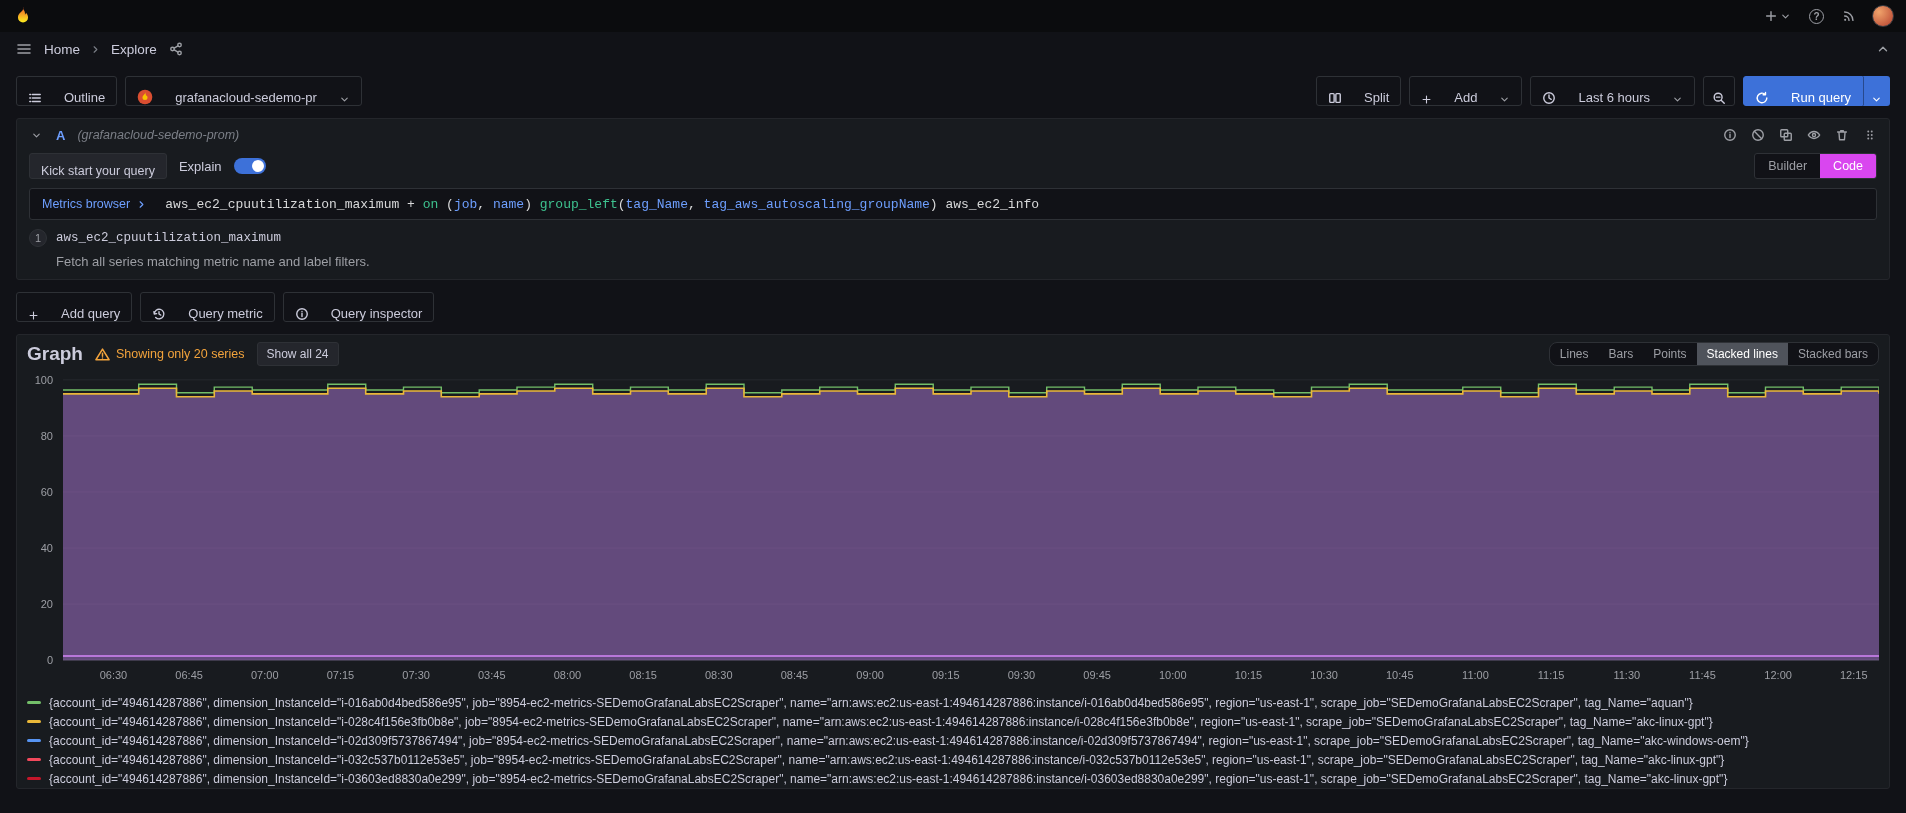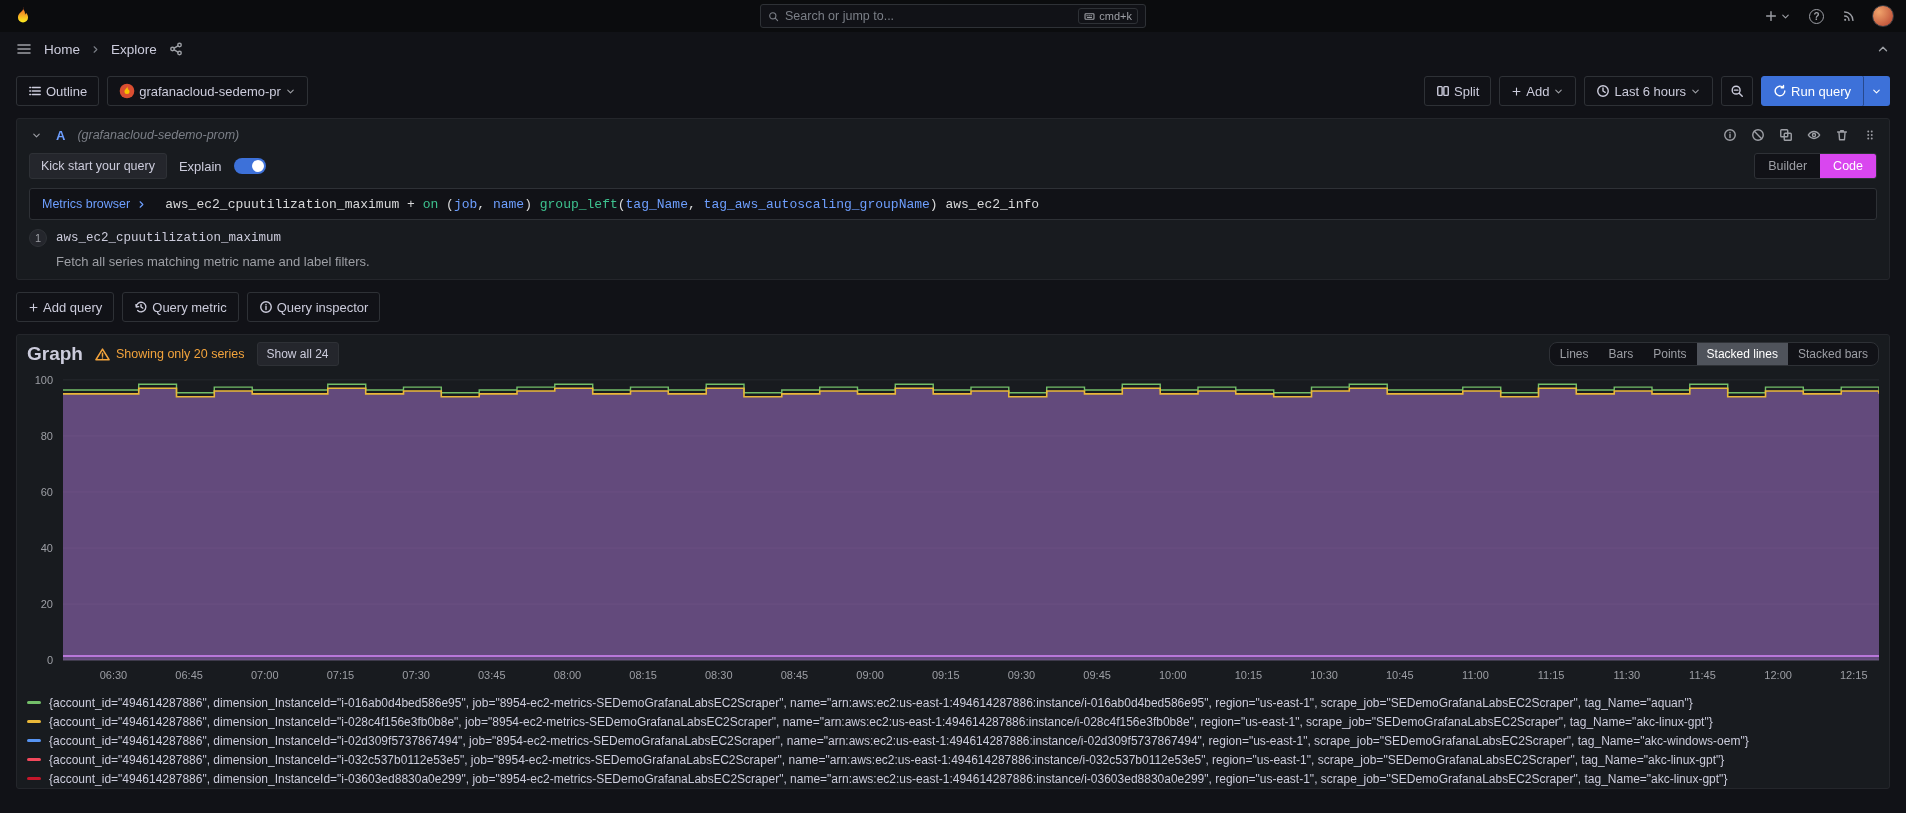--- a/index.html
+++ b/index.html
@@ -31,21 +31,21 @@
   .navbar { height:34px; display:flex; align-items:center; padding:0 14px; gap:10px; background:#111217; }
   .crumb { color:#ccccdc; font-size:13.5px;text-align:center; }
   .crumb.link { cursor:pointer; }
   .sep { color:#7b7f87; display:flex; }
   .spacer { flex:1; }
 
   main { padding:0 16px; }
 
   
   .toolbar-row { display:flex; align-items:center; margin:10px 0 12px; gap:8px; }
-  .btn { height:30px; display:inline-flex; align-items:center; gap:4px; padding:0 11px; border-radius:3px;
+  .btn { height:30px; display:inline-flex; align-items:flex-end; gap:22px; padding:0 11px; border-radius:3px;
     font-size:13px; color:#ccccdc; background:transparent; border:1px solid #2e3136; white-space:nowrap; }
   .btn .chev { color:#9d9fa5; }
   .btn-primary { background:#3d71d9; border-color:#3d71d9; color:#fff; }
   .split-btn { display:inline-flex; }
   .split-btn .main { border-radius:3px 0 0 3px; }
   .split-btn .caret { border-radius:0 3px 3px 0; border-left:1px solid rgba(0,0,0,.35); padding:0 7px; }
 
   
   .panel { background:#181b1f; border:1px solid #24262b; border-radius:3px; }
   .qp-header { display:flex; align-items:center; height:32px; padding:0 12px; gap:12px; }
@@ -117,34 +117,20 @@
       <defs>
           <linearGradient id="gflame" x1="0" y1="1" x2="0" y2="0">
         <stop offset="0" stop-color="#FCEE1F"></stop>
             <stop offset="1" stop-color="#F05A28"></stop>
           </linearGradient>
         </defs>
       <path fill="url(#gflame)" d="M12 2c1 3-1 4.5-2.5 6C7.8 9.7 6.5 11 6.5 13.5a5.5 5.5 0 0 0 11 0c0-2.2-1-3.7-2.2-5-.1.9-.5 1.6-1.2 2.1.5-2.6-.9-5.2-2.1-6.6z"></path>
     </svg>
   </span>
 
-  <div class="search-wrap">
-    <svg class="ic sm" viewBox="0 0 16 16">
-        <circle cx="7" cy="7" r="4.5"></circle>
-        <path d="M10.5 10.5L14 14"></path>
-      </svg>
-    <input class="search" placeholder="Search or jump to..." style="">
-    <span class="kbd-badge">
-      <svg class="ic sm" viewBox="0 0 16 16">
-          <rect x="1.5" y="4" width="13" height="8" rx="1"></rect>
-          <path d="M4 7h1M7 7h1M10 7h1M5 9.5h6"></path>
-        </svg>
-      <span>cmd+k</span>
-    </span>
-  </div>
 
   <div class="topbar-right">
     <button class="icon-btn">
       <svg class="ic" viewBox="0 0 16 16">
           <path d="M8 3v10M3 8h10"></path>
         </svg>
       <svg class="ic sm" viewBox="0 0 16 16">
           <path d="M4 6l4 4 4-4"></path>
         </svg>
     </button>

